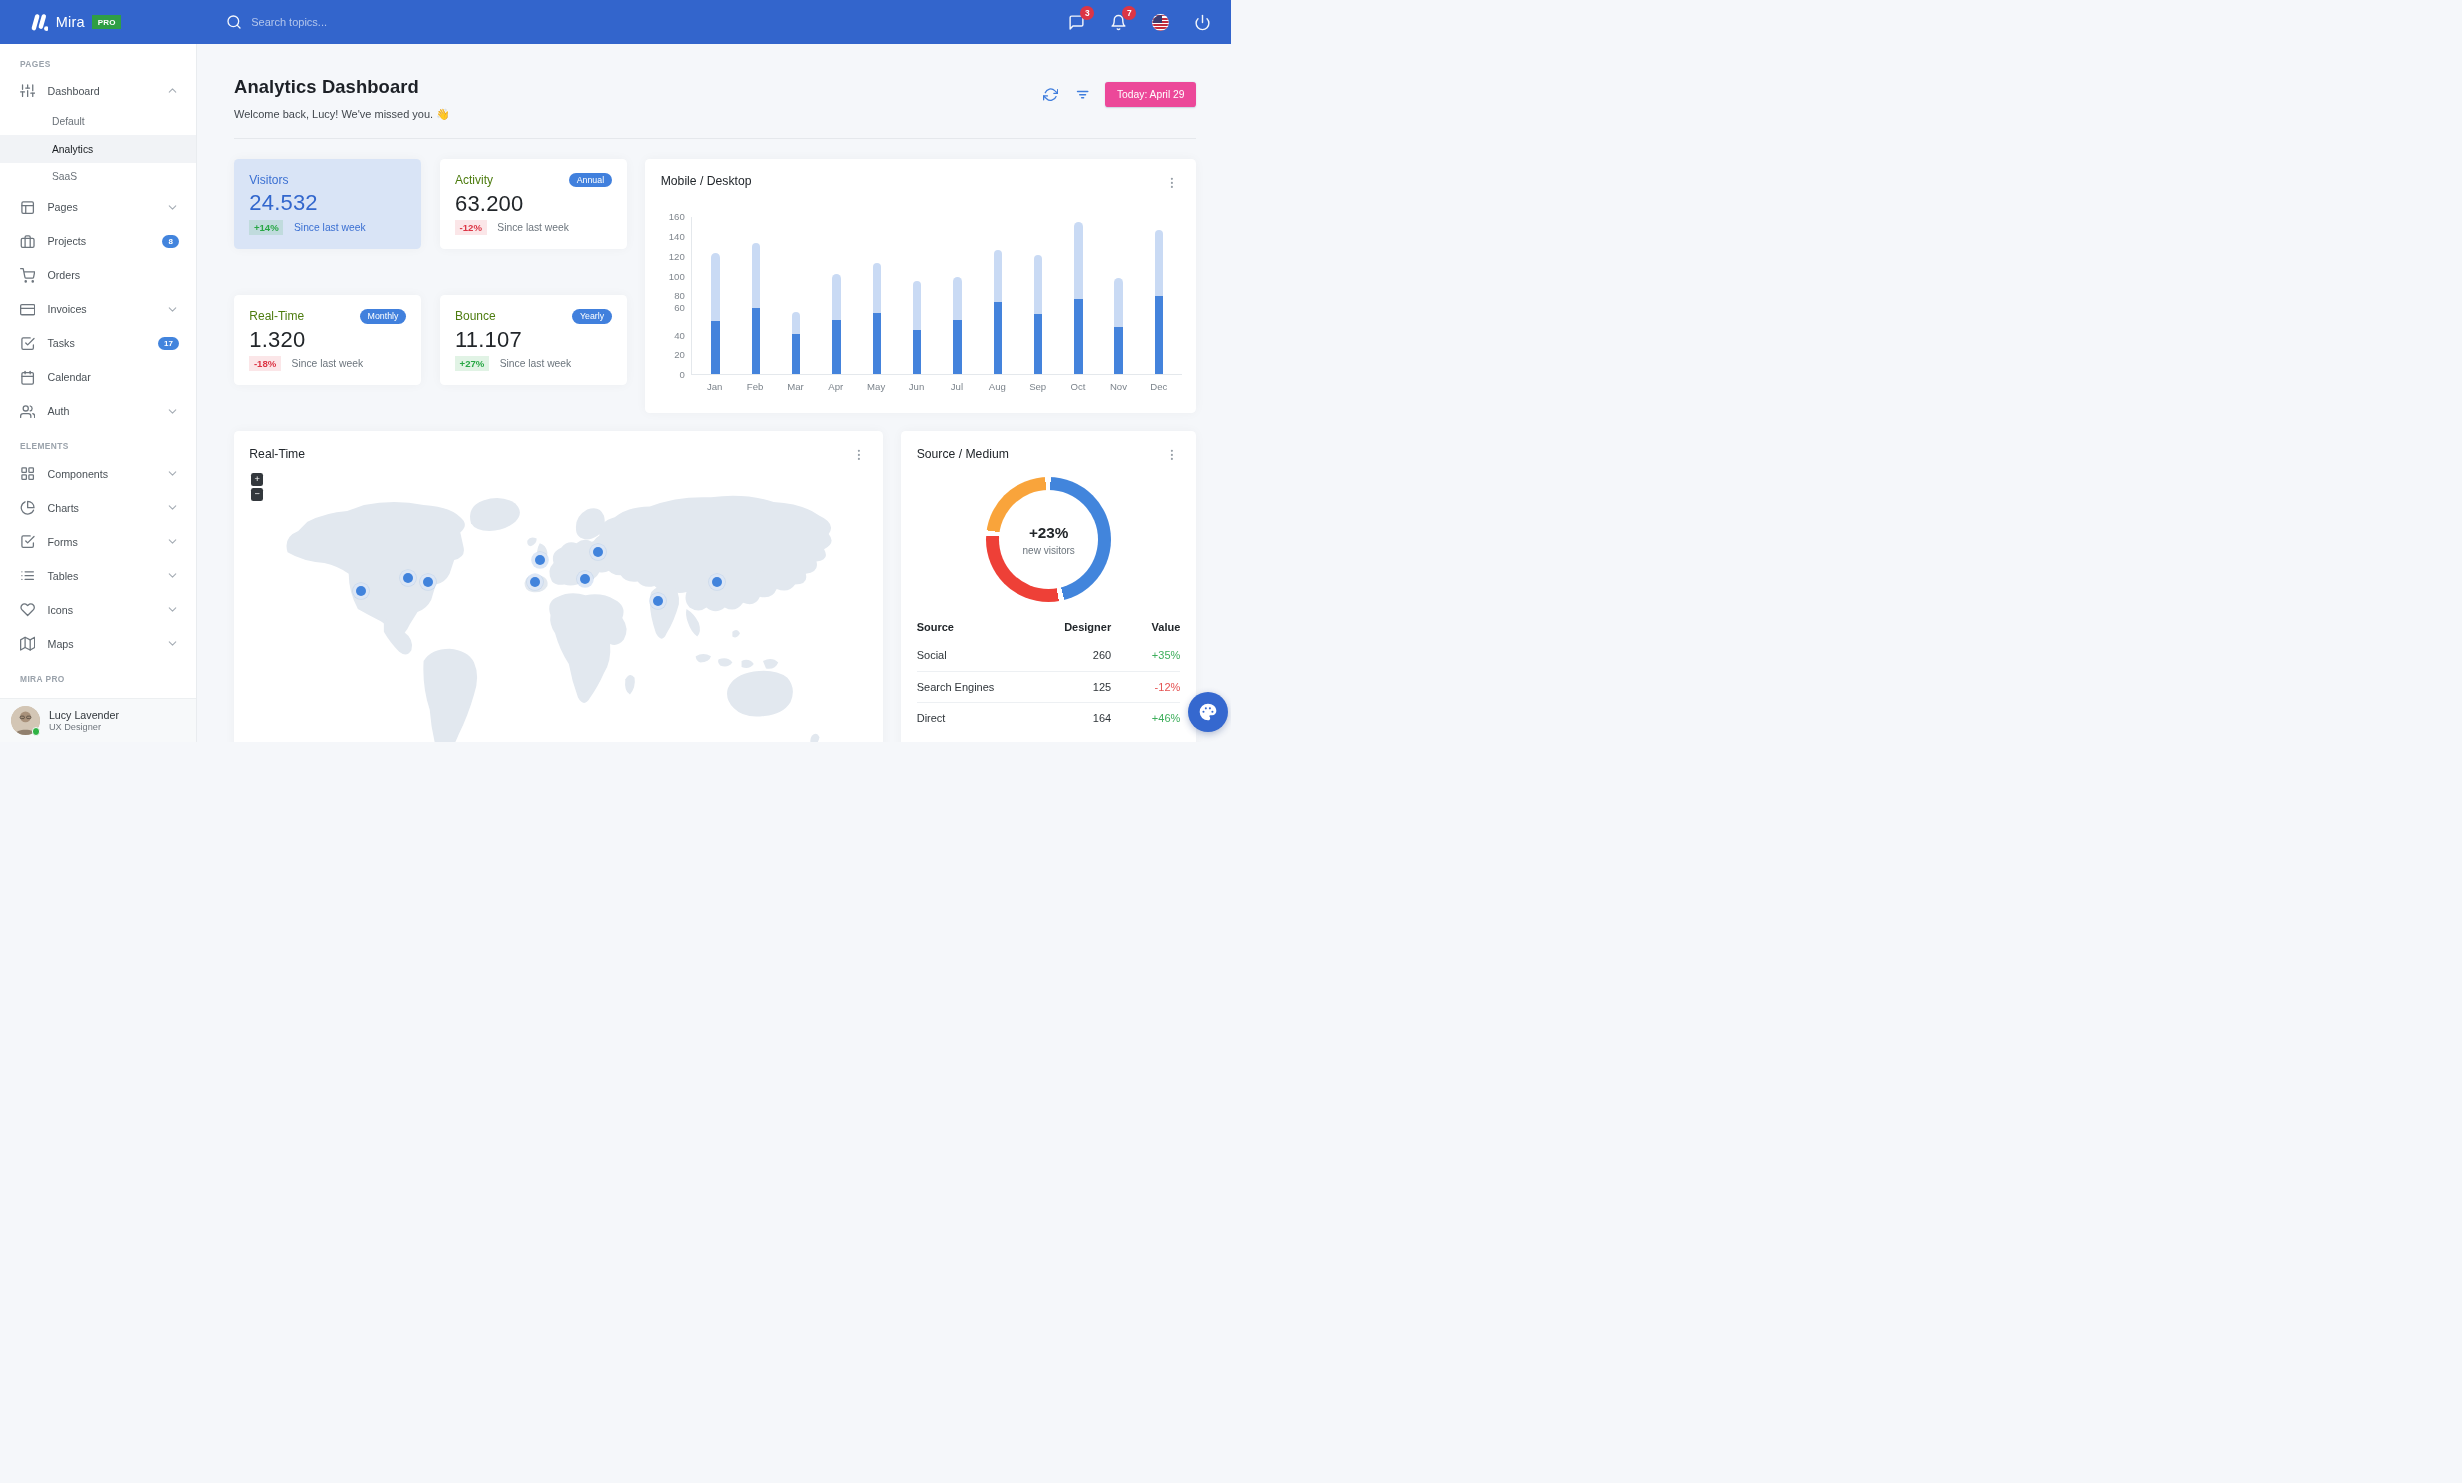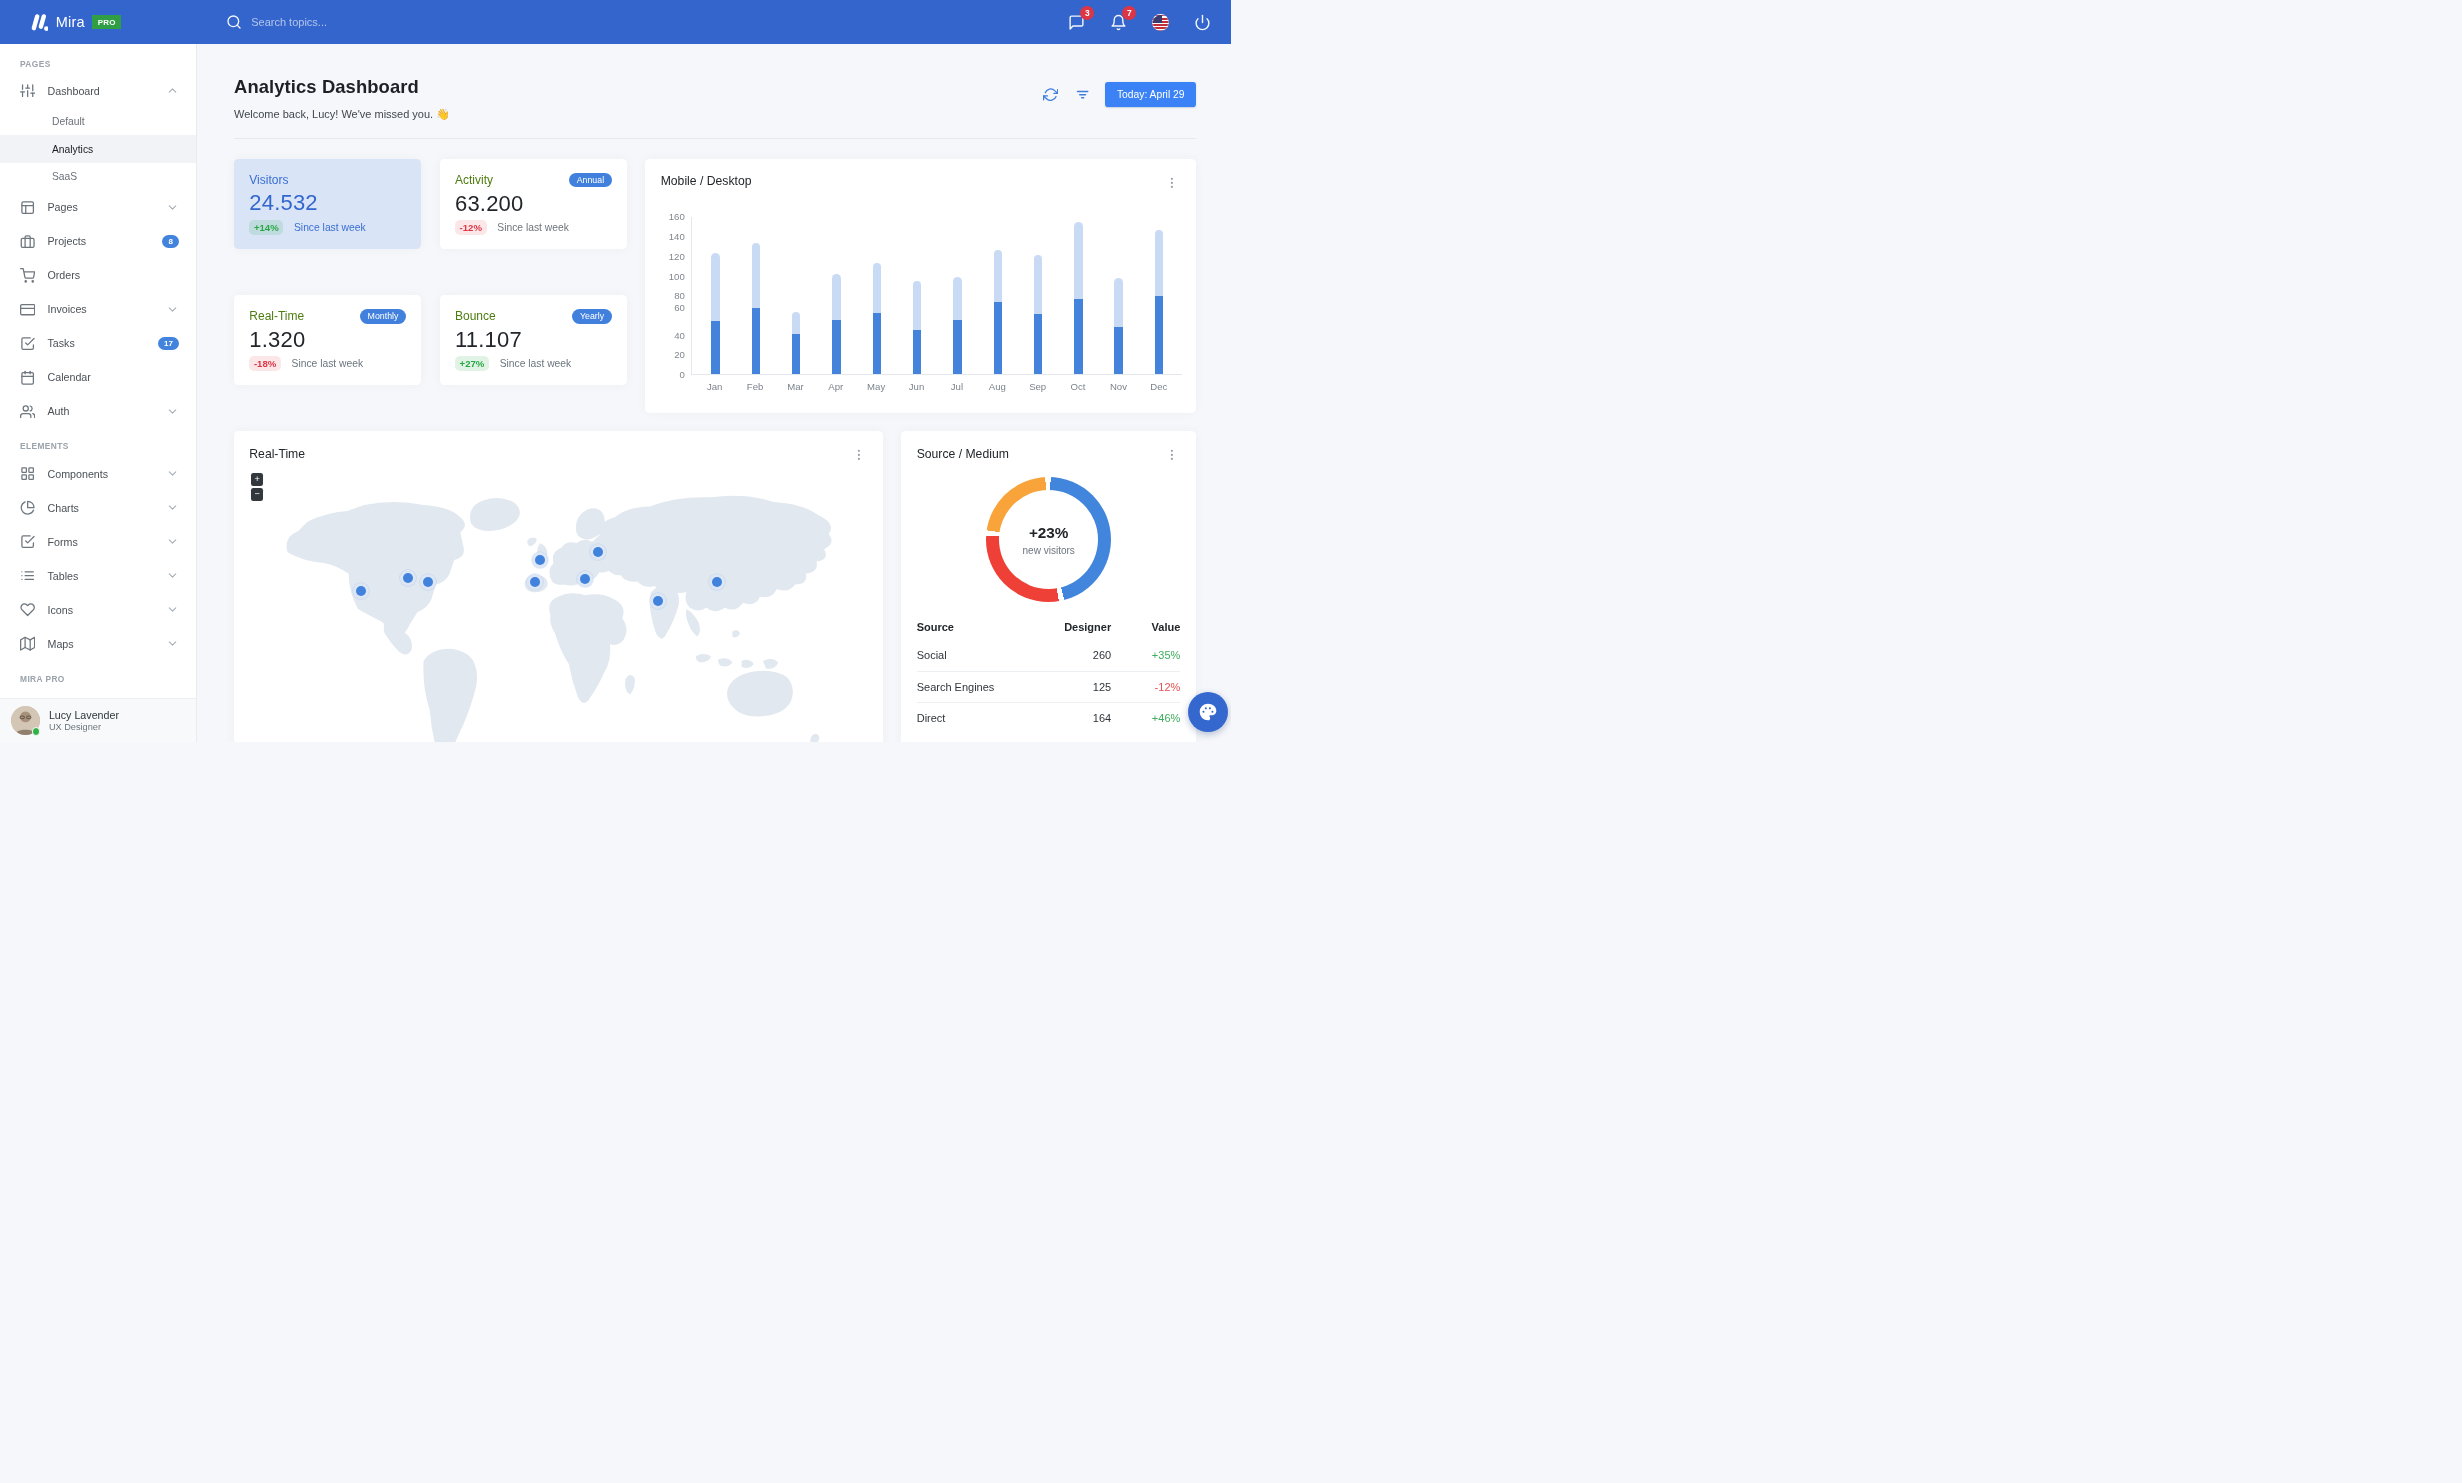--- a/index.html
+++ b/index.html
@@ -80,42 +80,42 @@
   .u-role { font-size:9.2px; color:#6f767d; }
 
   
   .main { position:absolute; top:44px; left:197px; right:0; bottom:0; padding:32px 35px 0 37px; }
   .page-head { display:flex; justify-content:space-between; align-items:flex-start; }
   .page-title { font-size:18.4px; font-weight:700; color:#1d2127; letter-spacing:0.1px; }
   .page-sub { margin-top:10px; font-size:11px; color:#42484e; }
   .head-actions { display:flex; align-items:center; gap:13.8px; margin-top:6.1px; }
   .icon-btn { background:none; border:none; color:#3f7ddd; cursor:pointer; display:flex; padding:1.5px; }
   .date-btn {
-    background:#3b82f6; color:#fff; border:none; border-radius:3.1px; cursor:pointer;
+    background:#ec4899; color:#fff; border:none; border-radius:3.1px; cursor:pointer;
     font-size:10.3px; font-family:inherit; padding:6.9px 11.5px; box-shadow:0 0.8px 1.5px rgba(30,60,120,.2);
   }
   .divider { border:none; border-top:0.8px solid #e5e8ec; margin:17px 0 20px; }
 
   .row1 { display:flex; gap:18.4px; }
   .stats-grid { width:393px; display:grid; grid-template-columns:1fr 1fr; grid-gap:18.4px; flex:none; }
   .card {
     background:#fff; border-radius:4.6px; box-shadow:0 0 10.7px 0 rgba(33,37,41,.04);
     position:relative;
   }
   .stat-card { height:90px; padding:13.8px 15.3px; display:flex; flex-direction:column; justify-content:space-between; }
   .stat-card.primary { background:#d9e4f6; }
   .stat-head { display:flex; align-items:flex-start; justify-content:space-between; }
   .stat-title { font-size:12px; font-weight:500; color:#4d7c0f; }
   .stat-card.primary .stat-title { color:#3a6fd2; }
   .pill { background:#4180dd; color:#fff; font-size:8.8px; padding:2.3px 7.6px; border-radius:7.6px; }
   .stat-value { font-size:22px; font-weight:500; color:#22262a; letter-spacing:0.2px; }
   .stat-card.primary .stat-value { color:#3367cd; }
   .stat-foot { display:flex; align-items:center; gap:10.7px; font-size:10.3px; color:#6c757d; }
   .stat-card.primary .stat-foot { color:#3a6fd2; }
-  .chip { font-size:9.6px; font-weight:700; padding:2.3px 4.6px; border-radius:5px; }
+  .chip { font-size:9.6px; font-weight:700; padding:2.3px 4.6px; border-radius:0; }
   .chip.pos { color:#28a745; background:rgba(40,167,69,.14); }
   .chip.neg { color:#dc3545; background:rgba(220,53,69,.12); }
 
   .card-head { display:flex; align-items:flex-start; justify-content:space-between; padding:15.3px 15.3px 0; }
   .card-title { font-size:12.2px; font-weight:500; color:#22272c; }
   .kebab { background:none; border:none; color:#98a0a8; cursor:pointer; padding:1.5px; }
 
   
   .chart-card { flex:1; height:254px; }
   .barchart { position:relative; margin:26px 13.8px 0 46px; height:158px;

